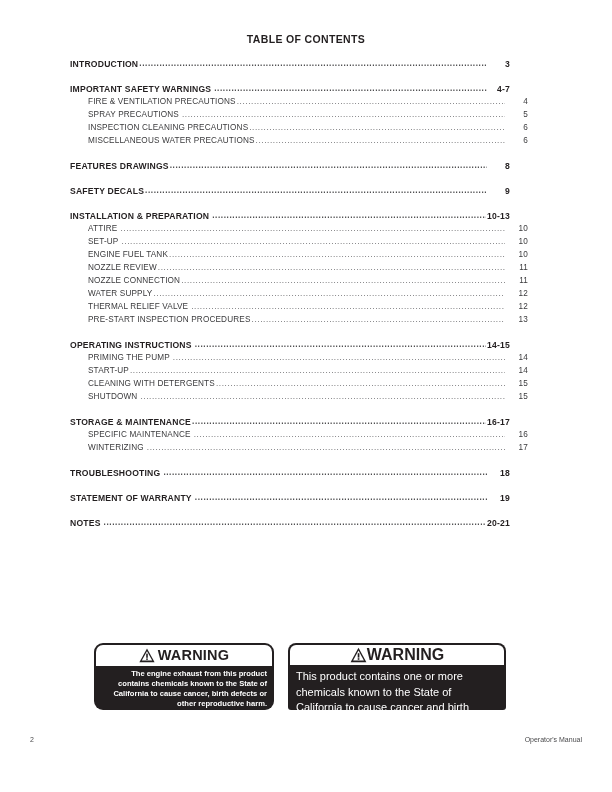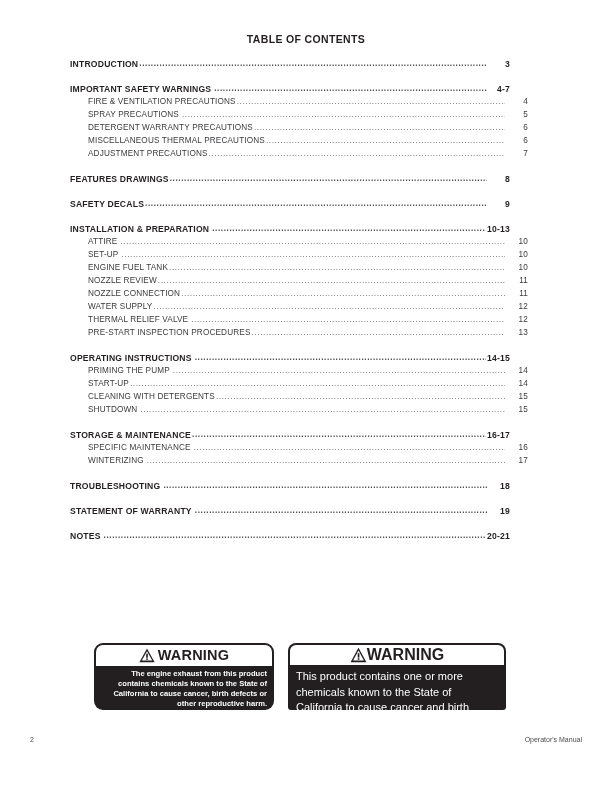--- a/index.html
+++ b/index.html
@@ -231,33 +231,28 @@
           <span class="toc-label">FIRE &amp; VENTILATION PRECAUTIONS</span>
           <span class="toc-leader"></span>
           <span class="toc-page">4</span>
         </div>
         <div class="toc-row sub">
           <span class="toc-label">SPRAY PRECAUTIONS</span>
           <span class="toc-leader gap"></span>
           <span class="toc-page">5</span>
         </div>
         <div class="toc-row sub">
-          <span class="toc-label">DETERGENT WARRANTY PRECAUTIONS</span>
+          <span class="toc-label">INSPECTION CLEANING PRECAUTIONS</span>
           <span class="toc-leader"></span>
           <span class="toc-page">6</span>
         </div>
         <div class="toc-row sub">
-          <span class="toc-label">MISCELLANEOUS THERMAL PRECAUTIONS</span>
+          <span class="toc-label">MISCELLANEOUS WATER PRECAUTIONS</span>
           <span class="toc-leader"></span>
           <span class="toc-page">6</span>
-        </div>
-        <div class="toc-row sub">
-          <span class="toc-label">ADJUSTMENT PRECAUTIONS</span>
-          <span class="toc-leader"></span>
-          <span class="toc-page">7</span>
         </div>
       </div>
       <div class="toc-group">
         <div class="toc-row main">
           <span class="toc-label">FEATURES DRAWINGS</span>
           <span class="toc-leader"></span>
           <span class="toc-page">8</span>
         </div>
       </div>
       <div class="toc-group">

